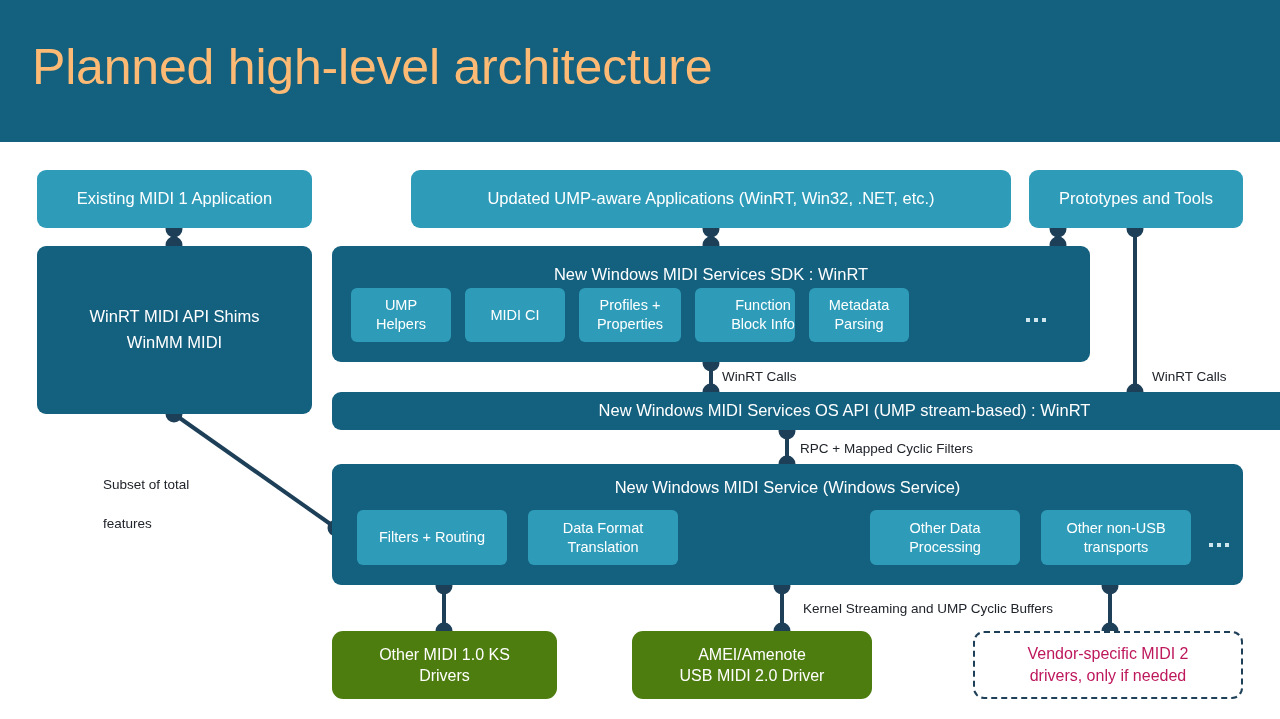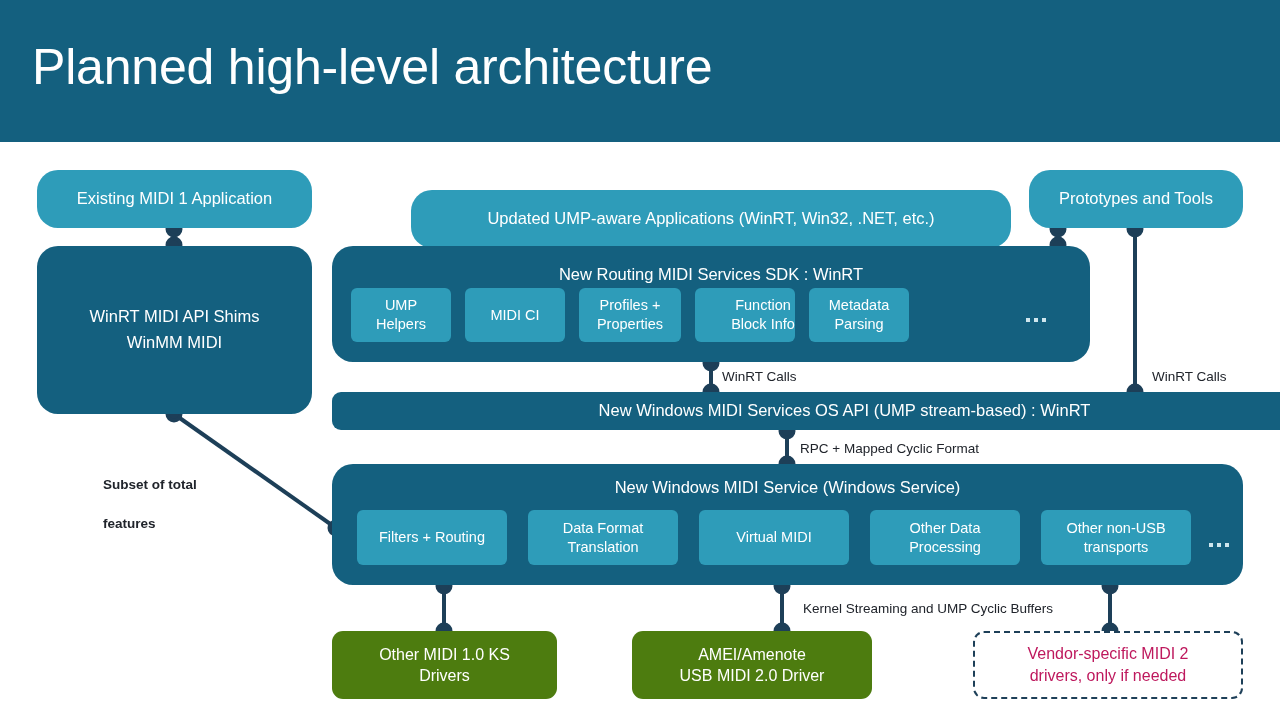--- a/index.html
+++ b/index.html
@@ -23,30 +23,30 @@
     position: absolute;
     left: 0; top: 0;
     width: 1280px; height: 142px;
     background: #14607f;
   }
   #page-title {
     position: absolute;
     left: 32px; top: 38px;
     font-size: 50px;
     font-weight: 400;
-    color: #ffffff;
+    color: #fdba74;
     letter-spacing: -0.2px;
     white-space: nowrap;
   }
 
   
   .node {
     position: absolute;
     box-sizing: border-box;
-    border-radius: 21px;
+    border-radius: 9px;
     display: flex;
     align-items: center;
     justify-content: center;
     text-align: center;
     color: #ffffff;
     line-height: 1.32;
   }
   .app-box {
     background: #2e9cb9;
     font-size: 16.5px;
@@ -187,37 +187,37 @@
       <line x1="1110" y1="585" x2="1110" y2="632"></line>
       <circle cx="1110" cy="586" r="6.5"></circle>
       <circle cx="1110" cy="631" r="6.5"></circle>
     </g>
   </svg>
 
   <div class="node app-box" style="left:37px; top:170px; width:275px; height:58px;">
     <span>Existing MIDI 1 Application</span>
   </div>
 
-  <div class="node app-box" style="left:411px; top:170px; width:600px; height:58px;margin-top:20px;">
+  <div class="node app-box" style="left:411px; top:170px; width:600px; height:58px;">
     <span>Updated UMP-aware Applications (WinRT, Win32, .NET, etc.)</span>
   </div>
 
   <div class="node app-box" style="left:1029px; top:170px; width:214px; height:58px;">
     <span>Prototypes and Tools</span>
   </div>
 
   <div class="node container-box" style="left:37px; top:246px; width:275px; height:168px; align-items:center;">
     <div style="font-size:16.5px; line-height:1.55;">
       <div>WinRT MIDI API Shims</div>
       <div>WinMM MIDI</div>
     </div>
   </div>
 
   <div class="node container-box" style="left:332px; top:246px; width:758px; height:116px;">
-    <div class="container-title" style="top:18px;">New Routing MIDI Services SDK : WinRT</div>
+    <div class="container-title" style="top:18px;">New Windows MIDI Services SDK : WinRT</div>
   </div>
 
   <div class="chip" style="left:351px; top:288px; width:100px; height:54px;">
     <div>
       <div>UMP</div>
       <div>Helpers</div>
     </div>
   </div>
   <div class="chip" style="left:465px; top:288px; width:100px; height:54px;">
     <div>
@@ -260,25 +260,20 @@
     <div>
       <div>Filters + Routing</div>
     </div>
   </div>
   <div class="chip" style="left:528px; top:510px; width:150px; height:55px;">
     <div>
       <div>Data Format</div>
       <div>Translation</div>
     </div>
   </div>
-  <div class="chip" style="left:699px; top:510px; width:150px; height:55px;">
-    <div>
-      <div>Virtual MIDI</div>
-    </div>
-  </div>
   <div class="chip" style="left:870px; top:510px; width:150px; height:55px;">
     <div>
       <div>Other Data</div>
       <div>Processing</div>
     </div>
   </div>
   <div class="chip" style="left:1041px; top:510px; width:150px; height:55px;">
     <div>
       <div>Other non-USB</div>
       <div>transports</div>
@@ -306,21 +301,21 @@
 
   <div class="dashed-box" style="left:973px; top:631px; width:270px; height:68px;">
     <div>
       <div>Vendor-specific MIDI 2</div>
       <div>drivers, only if needed</div>
     </div>
   </div>
 
   <div class="conn-label" style="left:722px; top:369px;">WinRT Calls</div>
   <div class="conn-label" style="left:1152px; top:369px;">WinRT Calls</div>
-  <div class="conn-label" style="left:800px; top:441px;">RPC + Mapped Cyclic Format</div>
+  <div class="conn-label" style="left:800px; top:441px;">RPC + Mapped Cyclic Filters</div>
   <div class="conn-label" style="left:803px; top:601px;">Kernel Streaming and UMP Cyclic Buffers</div>
 
-  <div class="side-note" style="left:103px; top:455px;font-weight:bold;">
+  <div class="side-note" style="left:103px; top:455px;">
     <div>Subset of total</div>
     <div>features</div>
   </div>
 
 </div>
 
 </body></html>

